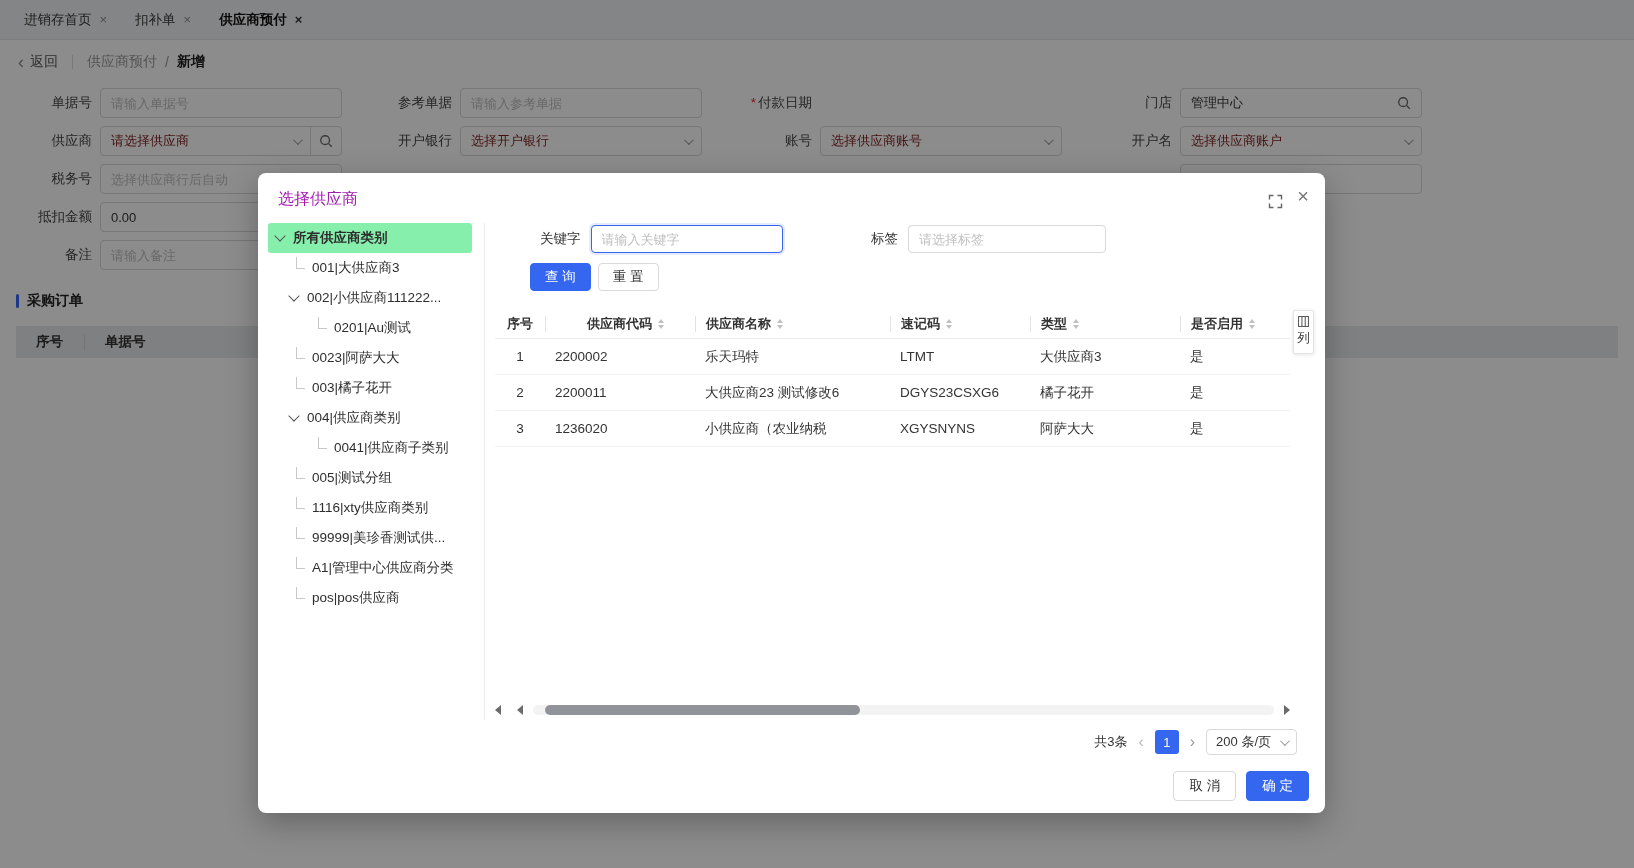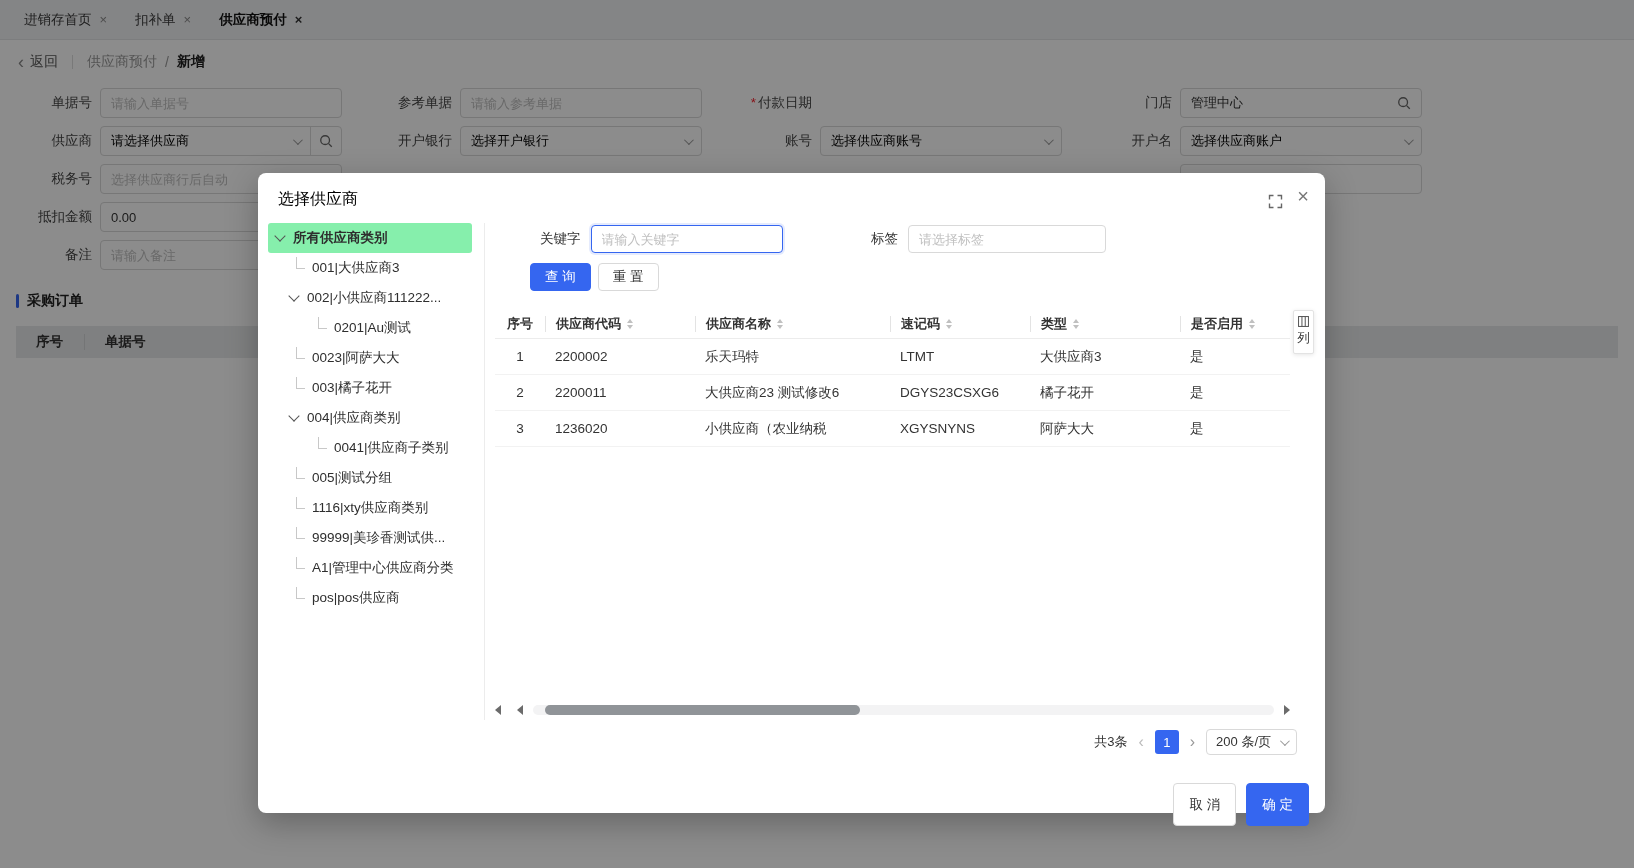--- a/index.html
+++ b/index.html
@@ -26,40 +26,40 @@
 
   
   .form { padding:4px 16px 0; }
   .form-row { display:flex; margin-bottom:8px; }
   .field { display:flex; align-items:center; width:334px; margin-right:26px; flex:none; }
   .flabel { width:84px; text-align:right; font-size:13.5px; color:#444; padding-right:8px; flex:none; white-space:nowrap; }
   .req { color:#f5222d; margin-right:2px; }
   .control { width:242px; height:30px; border:1px solid #d9d9d9; border-radius:4px; background:#fff; display:flex; align-items:center; padding:0 10px; font-size:13px; color:#333; }
   input.control { outline:none; }
   input.control::placeholder { color:#bfbfbf; }
-  .control .ph { color:#000000; flex:1; overflow:hidden; white-space:nowrap; }
+  .control .ph { color:#7f1d1d; flex:1; overflow:hidden; white-space:nowrap; }
   .control .val { color:#333; flex:1; overflow:hidden; white-space:nowrap; }
   .chev-down { width:7px; height:7px; border-right:1.3px solid #999; border-bottom:1.3px solid #999; transform:rotate(45deg) translateY(-2px); flex:none; }
   .ctl-divider { width:1px; height:28px; background:#d9d9d9; margin-left:10px; flex:none; }
   .icon-btn { width:30px; height:28px; display:flex; align-items:center; justify-content:center; flex:none; }
   .no-pr { padding-right:0; }
   .ml720 { margin-left:720px; }
 
   
   .po-section { padding:14px 16px 0; }
   .po-title { display:flex; align-items:center; gap:8px; font-size:14px; font-weight:700; color:#222; }
   .po-bar { width:3px; height:14px; background:#3566f0; border-radius:2px; }
   .po-header { margin-top:16px; height:32px; background:#e8e9eb; display:flex; align-items:center; font-size:13.5px; color:#333; font-weight:600; }
   .po-cell-seq { width:68px; padding-left:20px; }
   .po-cell-doc { width:184px; padding-left:20px; height:16px; display:flex; align-items:center; border-left:1px solid #d4d5d8; }
 
   
   .overlay { position:absolute; inset:0; background:rgba(0,0,0,0.45); z-index:10; }
   .modal { position:absolute; left:258px; top:173px; width:1067px; height:640px; background:#fff; border-radius:8px; box-shadow:0 10px 32px rgba(0,0,0,0.28); z-index:20; }
-  .m-title { position:absolute; left:20px; top:16px; font-size:16px; color:#000000; }
+  .m-title { position:absolute; left:20px; top:16px; font-size:16px; color:#a21caf; }
   .m-fullscreen { position:absolute; right:42px; top:21px; display:flex; }
   .m-close { position:absolute; right:16px; top:13px; font-size:20px; color:#777; line-height:1; }
 
   
   .m-tree { position:absolute; left:10px; top:50px; width:217px; height:497px; border-right:1px solid #ececec; }
   .titem { height:30px; width:204px; display:flex; align-items:center; font-size:13.5px; color:#2e2e2e; border-radius:3px; white-space:nowrap; overflow:hidden; }
   .titem.selected { background:#86efac; font-weight:600; }
   .lv0 { padding-left:8px; }
   .lv1 { padding-left:28px;align-items:center; }
   .lv1exp { padding-left:22px; }
@@ -79,21 +79,21 @@
   .m-btns { position:absolute; left:272px; top:90px; display:flex; gap:7px; }
   .btn { height:28px; border-radius:4px; font-size:13.5px; display:inline-flex; align-items:center; justify-content:center; padding:0 14px; white-space:nowrap; }
   .btn-primary { background:#3566f0; color:#fff; border:1px solid #3566f0; }
   .btn-plain { background:#fff; color:#333; border:1px solid #d9d9d9; }
 
   
   .m-table { position:absolute; left:237px; top:136px; width:795px; }
   .mt-head { display:flex; height:30px; align-items:center; border-bottom:1px solid #ececec; }
   .mt-hcell { display:flex; align-items:center; gap:6px; font-size:13px; font-weight:700; color:#333; height:16px; padding-left:10px; }
   .mt-hcell.bordered { border-left:1px solid #e3e3e3; }
-  .w0{width:50px; justify-content:center; padding-left:0;} .w1{width:150px;} .w2{width:195px;} .w3{width:140px;} .w4{width:150px;align-items:center;} .w5{width:110px;}
+  .w0{width:50px; justify-content:center; padding-left:0;} .w1{width:150px;justify-content:center;} .w2{width:195px;} .w3{width:140px;} .w4{width:150px;align-items:center;} .w5{width:110px;}
   .sorter { display:flex; flex-direction:column; gap:2px; }
   .s-up { width:0; height:0; border-left:3.5px solid transparent; border-right:3.5px solid transparent; border-bottom:4.5px solid #c0c0c0; }
   .s-down { width:0; height:0; border-left:3.5px solid transparent; border-right:3.5px solid transparent; border-top:4.5px solid #c0c0c0; }
   .mt-row { display:flex; height:36px; align-items:center; border-bottom:1px solid #f2f2f2; font-size:13.5px; color:#333; }
   .mt-cell { padding-left:10px; overflow:hidden; white-space:nowrap; }
   .mt-cell.w0 { padding-left:0; display:flex; justify-content:center; }
 
   
   .col-tab { position:absolute; left:1035px; top:137px; width:21px; padding:5px 0 6px; background:#fff; border:1px solid #e3e3e3; border-radius:2px; box-shadow:0 1px 4px rgba(0,0,0,0.10); display:flex; flex-direction:column; align-items:center; gap:3px; font-size:12.5px; color:#333; }
 
@@ -108,21 +108,21 @@
 
   
   .m-page { position:absolute; top:556px; right:28px; display:flex; align-items:center; gap:11px; font-size:13px; color:#333; }
   .pg-prev { color:#bbb; font-size:16px; line-height:1; }
   .pg-next { color:#999; font-size:16px; line-height:1; }
   .pg-current { width:24px; height:24px; background:#3566f0; color:#fff; border-radius:3px; display:flex; align-items:center; justify-content:center; font-size:13px; }
   .pg-size { height:26px; border:1px solid #d9d9d9; border-radius:4px; display:flex; align-items:center; gap:9px; padding:0 9px; font-size:13px; color:#333; white-space:nowrap; }
 
   
   .m-footer { position:absolute; top:598px; right:16px; display:flex; gap:10px; }
-  .btn-lg { height:43px; padding:12px 15px;margin-top:12px; }
+  .btn-lg { height:30px; padding:12px 15px; }
 </style>
 </head>
 <body>
 
 <div class="page">
 
   <div class="tabbar">
     <div class="tab">
       <span>进销存首页</span>
       <span class="tab-close">×</span>

